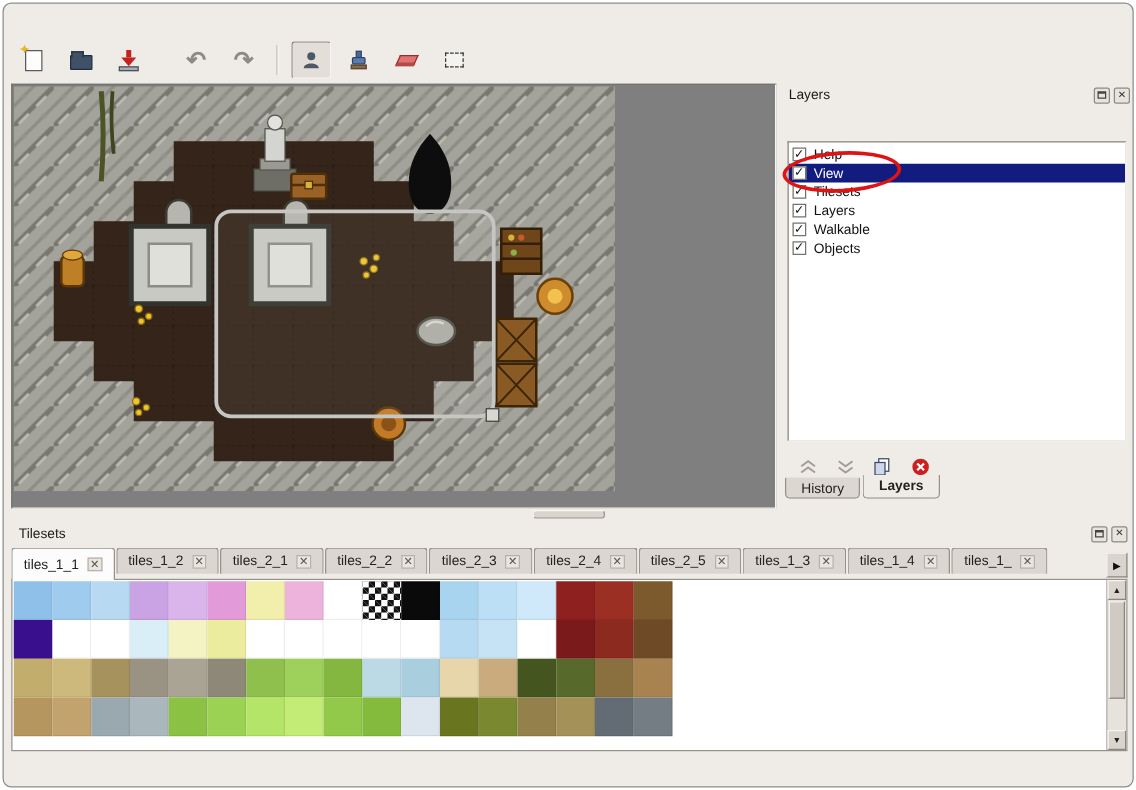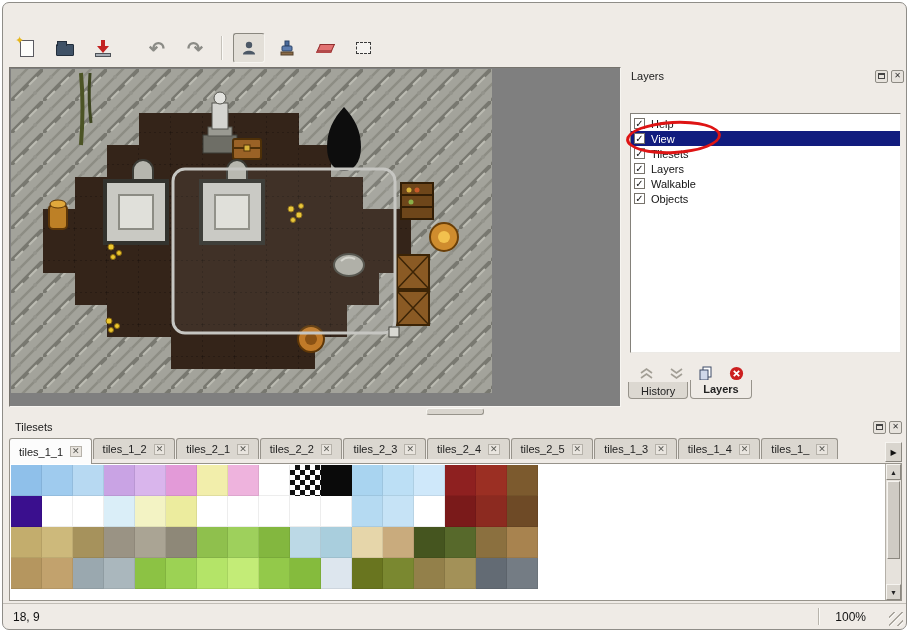--- a/index.html
+++ b/index.html
@@ -440,20 +440,14 @@
           <div class="tile" style="background: rgb(116, 124, 132);"></div>
         </div>
       <div class="vscroll">
         <div class="sbtn up">▲</div>
         <div class="sthumb"></div>
         <div class="sbtn down">▼</div>
       </div>
     </div>
   </div>
 
-  <div class="statusbar">
-    <span class="coords">18, 9</span>
-    <span class="status-sep"></span>
-    <span class="zoom">100%</span>
-    <span class="grip"></span>
-  </div>
 
 </div>
 
 </body></html>

